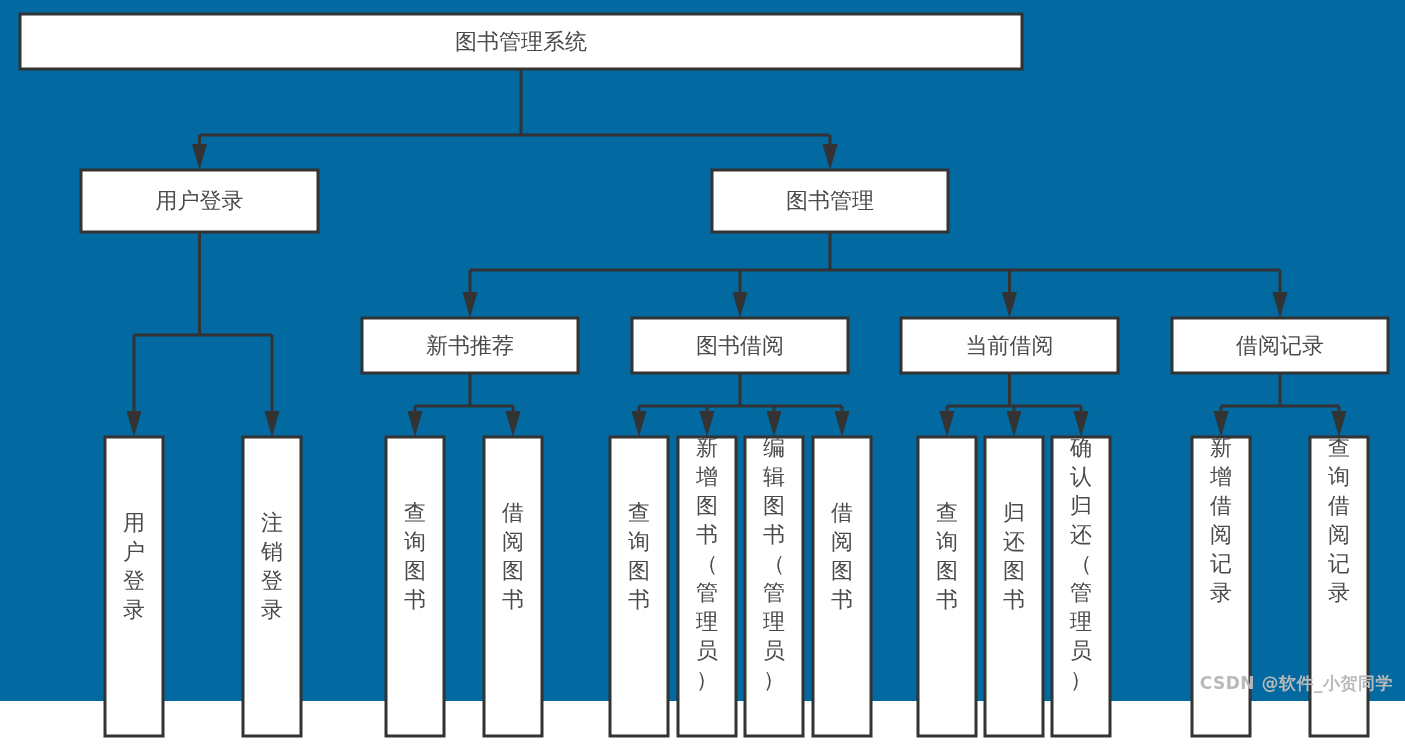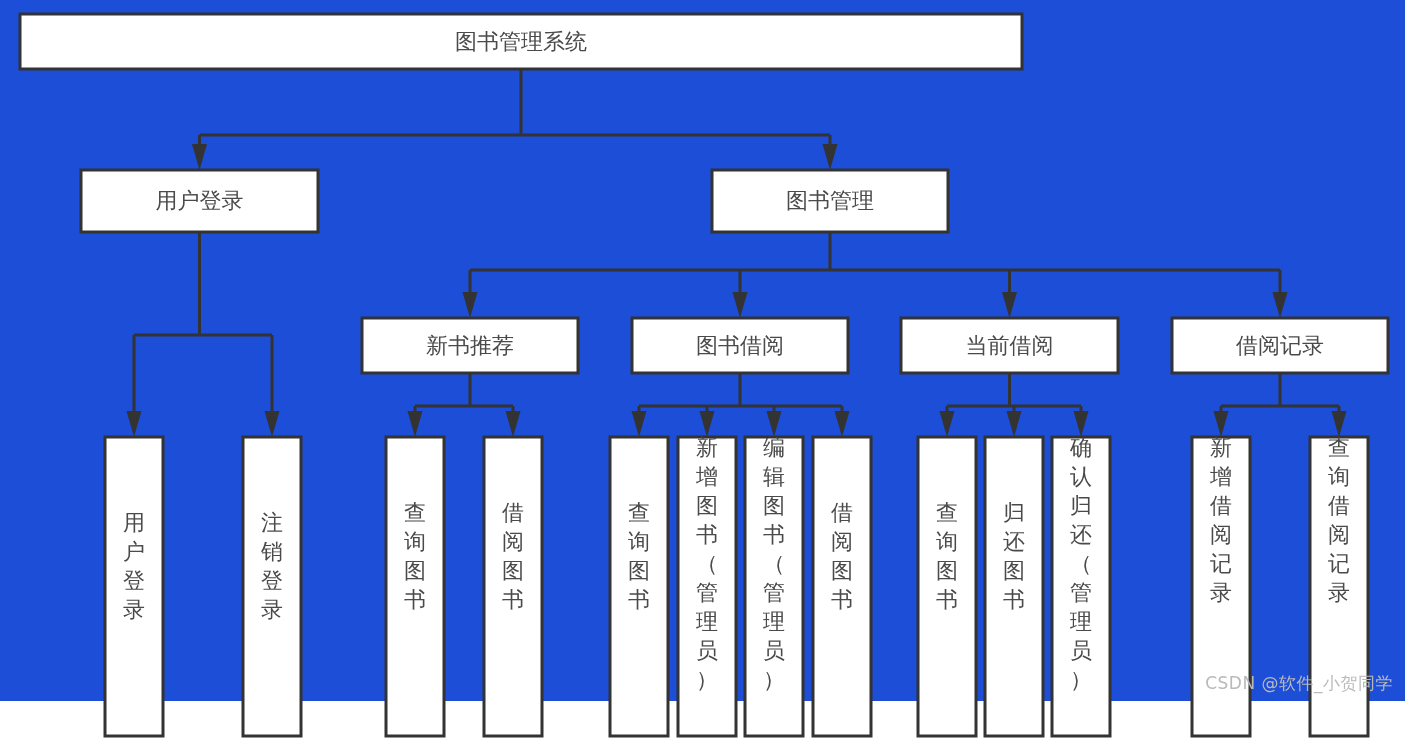--- a/index.html
+++ b/index.html
@@ -11,21 +11,21 @@
   body {
     font-family: "DejaVu Sans", "Liberation Sans", sans-serif;
     width: 1405px;
     height: 747px;
     overflow: hidden;
   }
   #diagram-root {
     position: relative;
     width: 1405px;
     height: 701px;
-    background: #1d4ed8;
+    background: #0369a1;
   }
   svg#tree-svg {
     position: absolute;
     left: 0;
     top: 0;
     width: 1405px;
     height: 747px;
     display: block;
   }
   .node-box {
@@ -59,20 +59,21 @@
   .watermark {
     position: absolute;
     right: 12px;
     bottom: 6px;
     color: #b9b9b9;
     font-size: 17px;
     font-family: "DejaVu Sans", "Liberation Sans", sans-serif;
     white-space: nowrap;
     letter-spacing: 0.5px;
     pointer-events: none;
+    font-weight: bold;
   }
 </style>
 </head>
 <body>
 
 <div id="diagram-root">
   <svg id="tree-svg" viewBox="0 0 1405 747" xmlns="http://www.w3.org/2000/svg">
     <g id="connectors-layer">
         <g>
           <path d="M 521 69 L 521 135" class="connector"></path>

